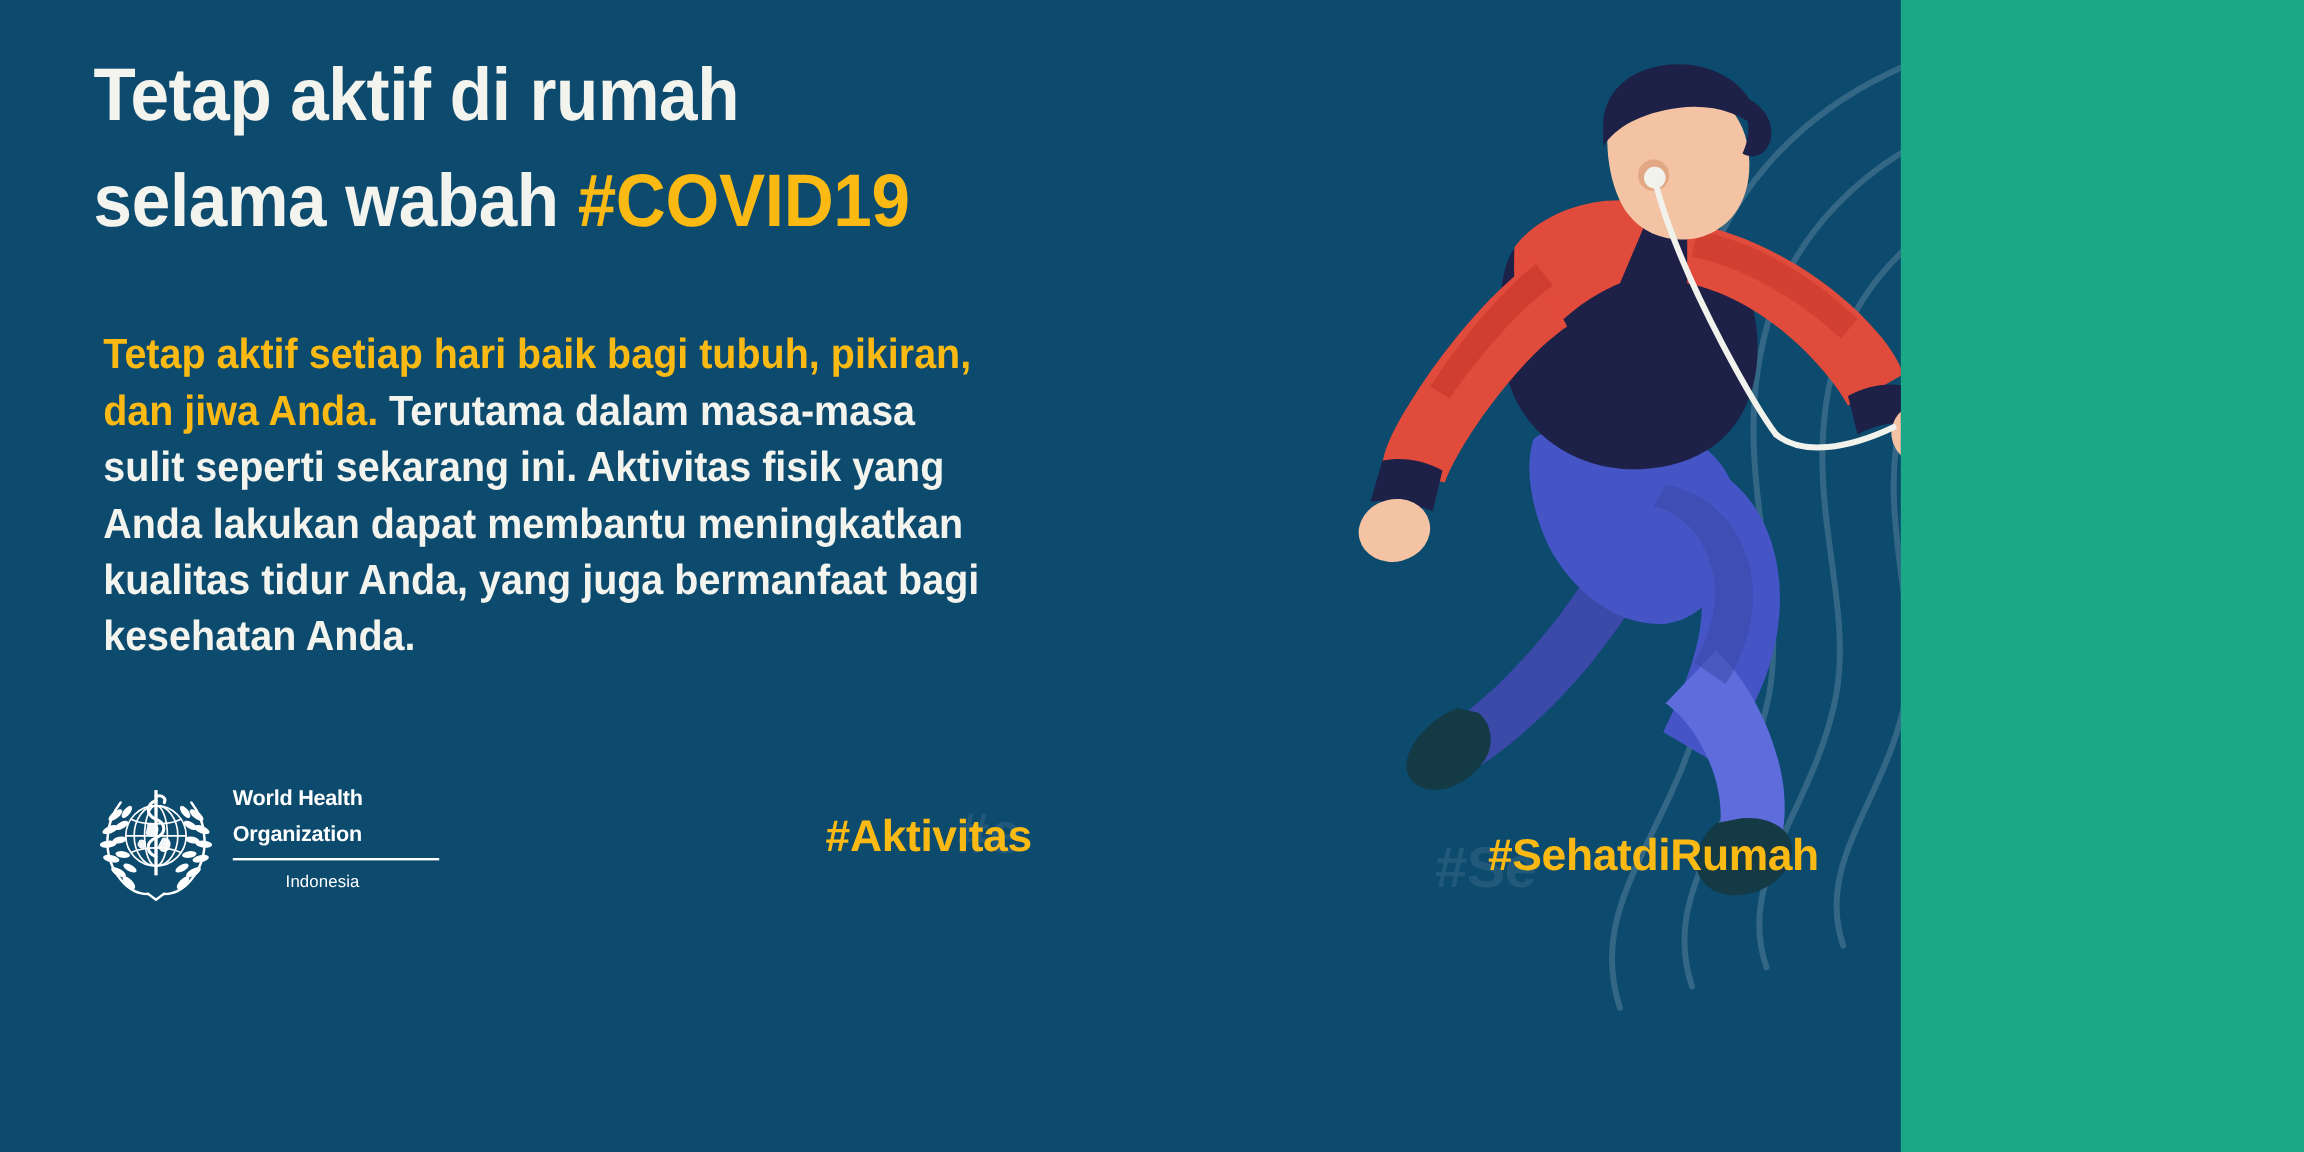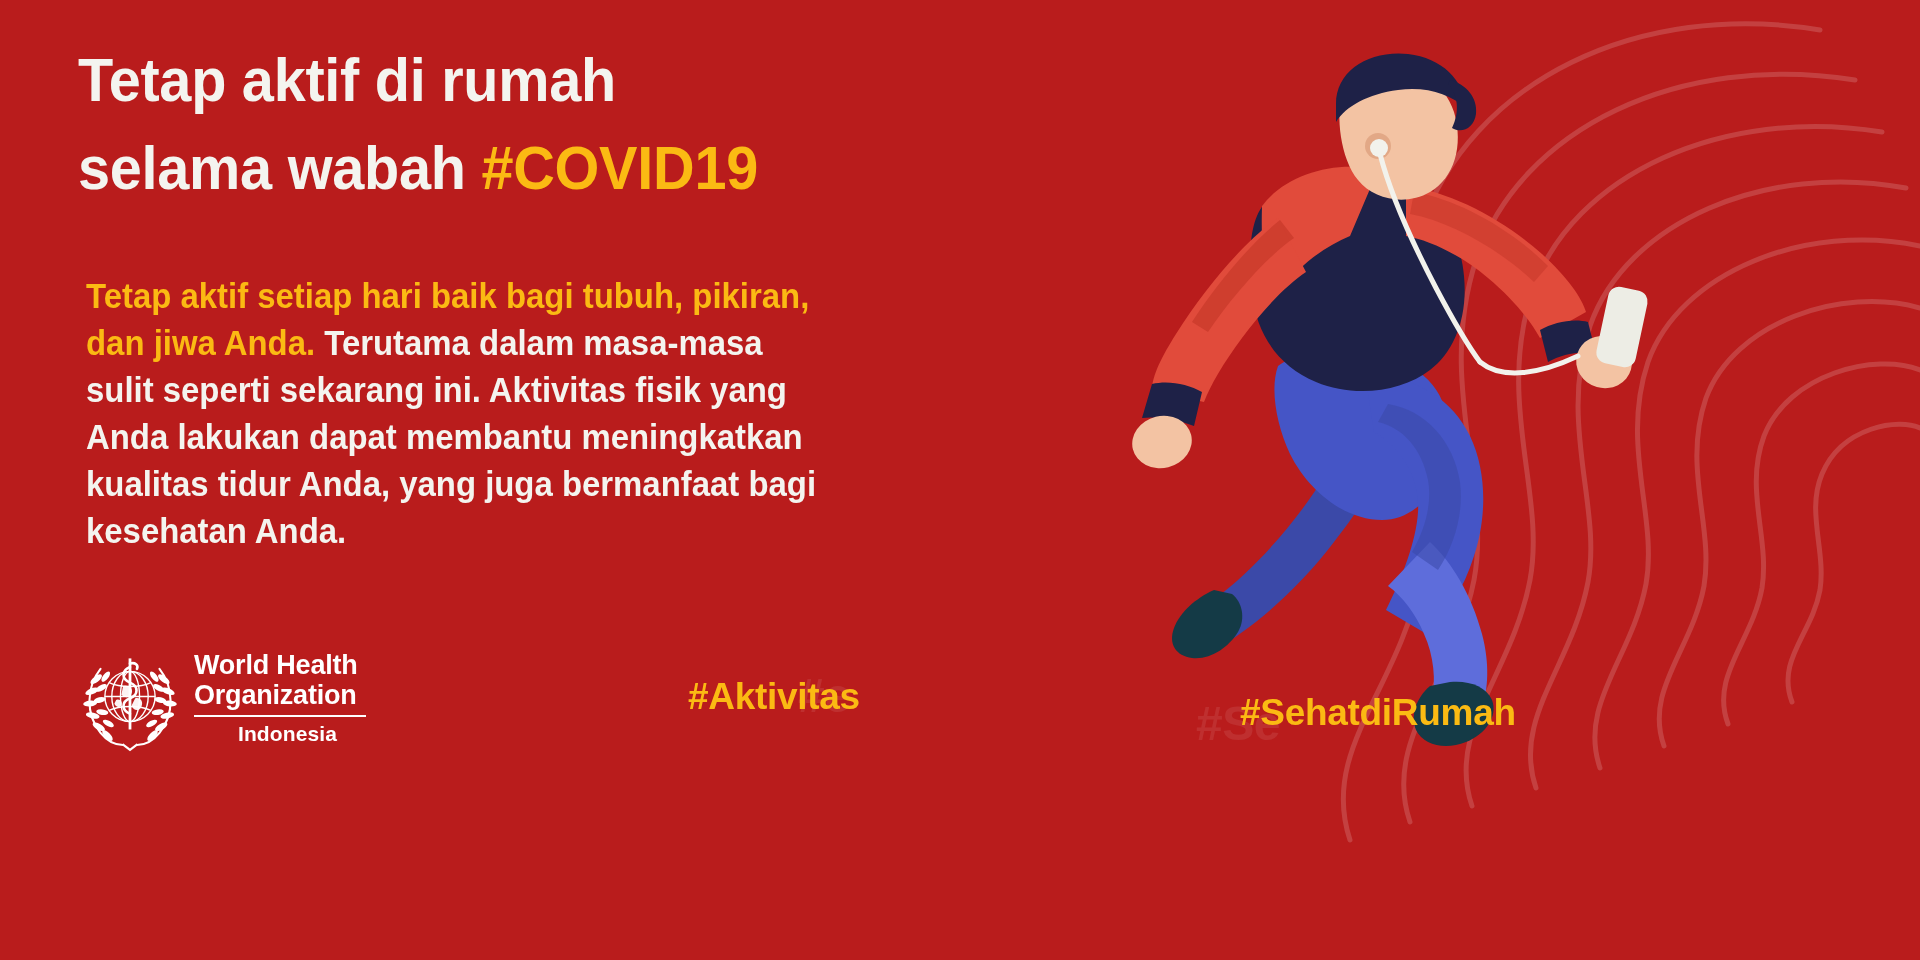--- a/index.html
+++ b/index.html
@@ -5,22 +5,22 @@
   * { margin:0; padding:0; box-sizing:border-box; }
   html,body { width:1920px; height:960px; }
   body {
     font-family:"Liberation Sans", sans-serif;
     background:#1BA887;
     overflow:hidden;
     position:relative;
   }
   #poster {
     position:absolute; inset:0;
-    width:1920px; height:960px;
-    background:#b91c1c;
+    width:1584px; height:960px;
+    background:#0c4a6e;
     overflow:hidden;
   }
 
   
   #waves { position:absolute; left:1120px; top:-40px; width:800px; height:1000px; }
 
   
   #runner { position:absolute; left:1130px; top:50px; width:700px; height:720px; }
 
   
@@ -53,26 +53,26 @@
 
   
   #who-logo { position:absolute; left:78px; top:644px; width:340px; height:120px; }
   #who-emblem { position:absolute; left:0; top:4px; width:104px; height:104px; }
   #who-wordmark {
     position:absolute; left:116px; top:6px;
     font-family:"Liberation Sans Narrow","Liberation Sans",sans-serif;
     color:#ffffff;
   }
   #who-wordmark .wm {
-    display:block; font-weight:bold; font-size:27px; line-height:30px;
+    display:block; font-weight:bold; font-size:18px; line-height:30px;
     letter-spacing:-0.2px;
   }
   #who-rule { width:172px; height:2px; background:#ffffff; margin:5px 0 6px 0; }
   #who-country {
-    display:block; font-weight:bold; font-size:21px; line-height:22px;
+    display:block; font-weight:normal; font-size:14px; line-height:22px;
     padding-left:44px; letter-spacing:0.1px;
   }
 
   
   .hashtag {
     position:absolute;
     font-family:"Liberation Sans Narrow","Liberation Sans",sans-serif;
     font-weight:bold;
     font-size:37px;
     color:#FBBA13;

